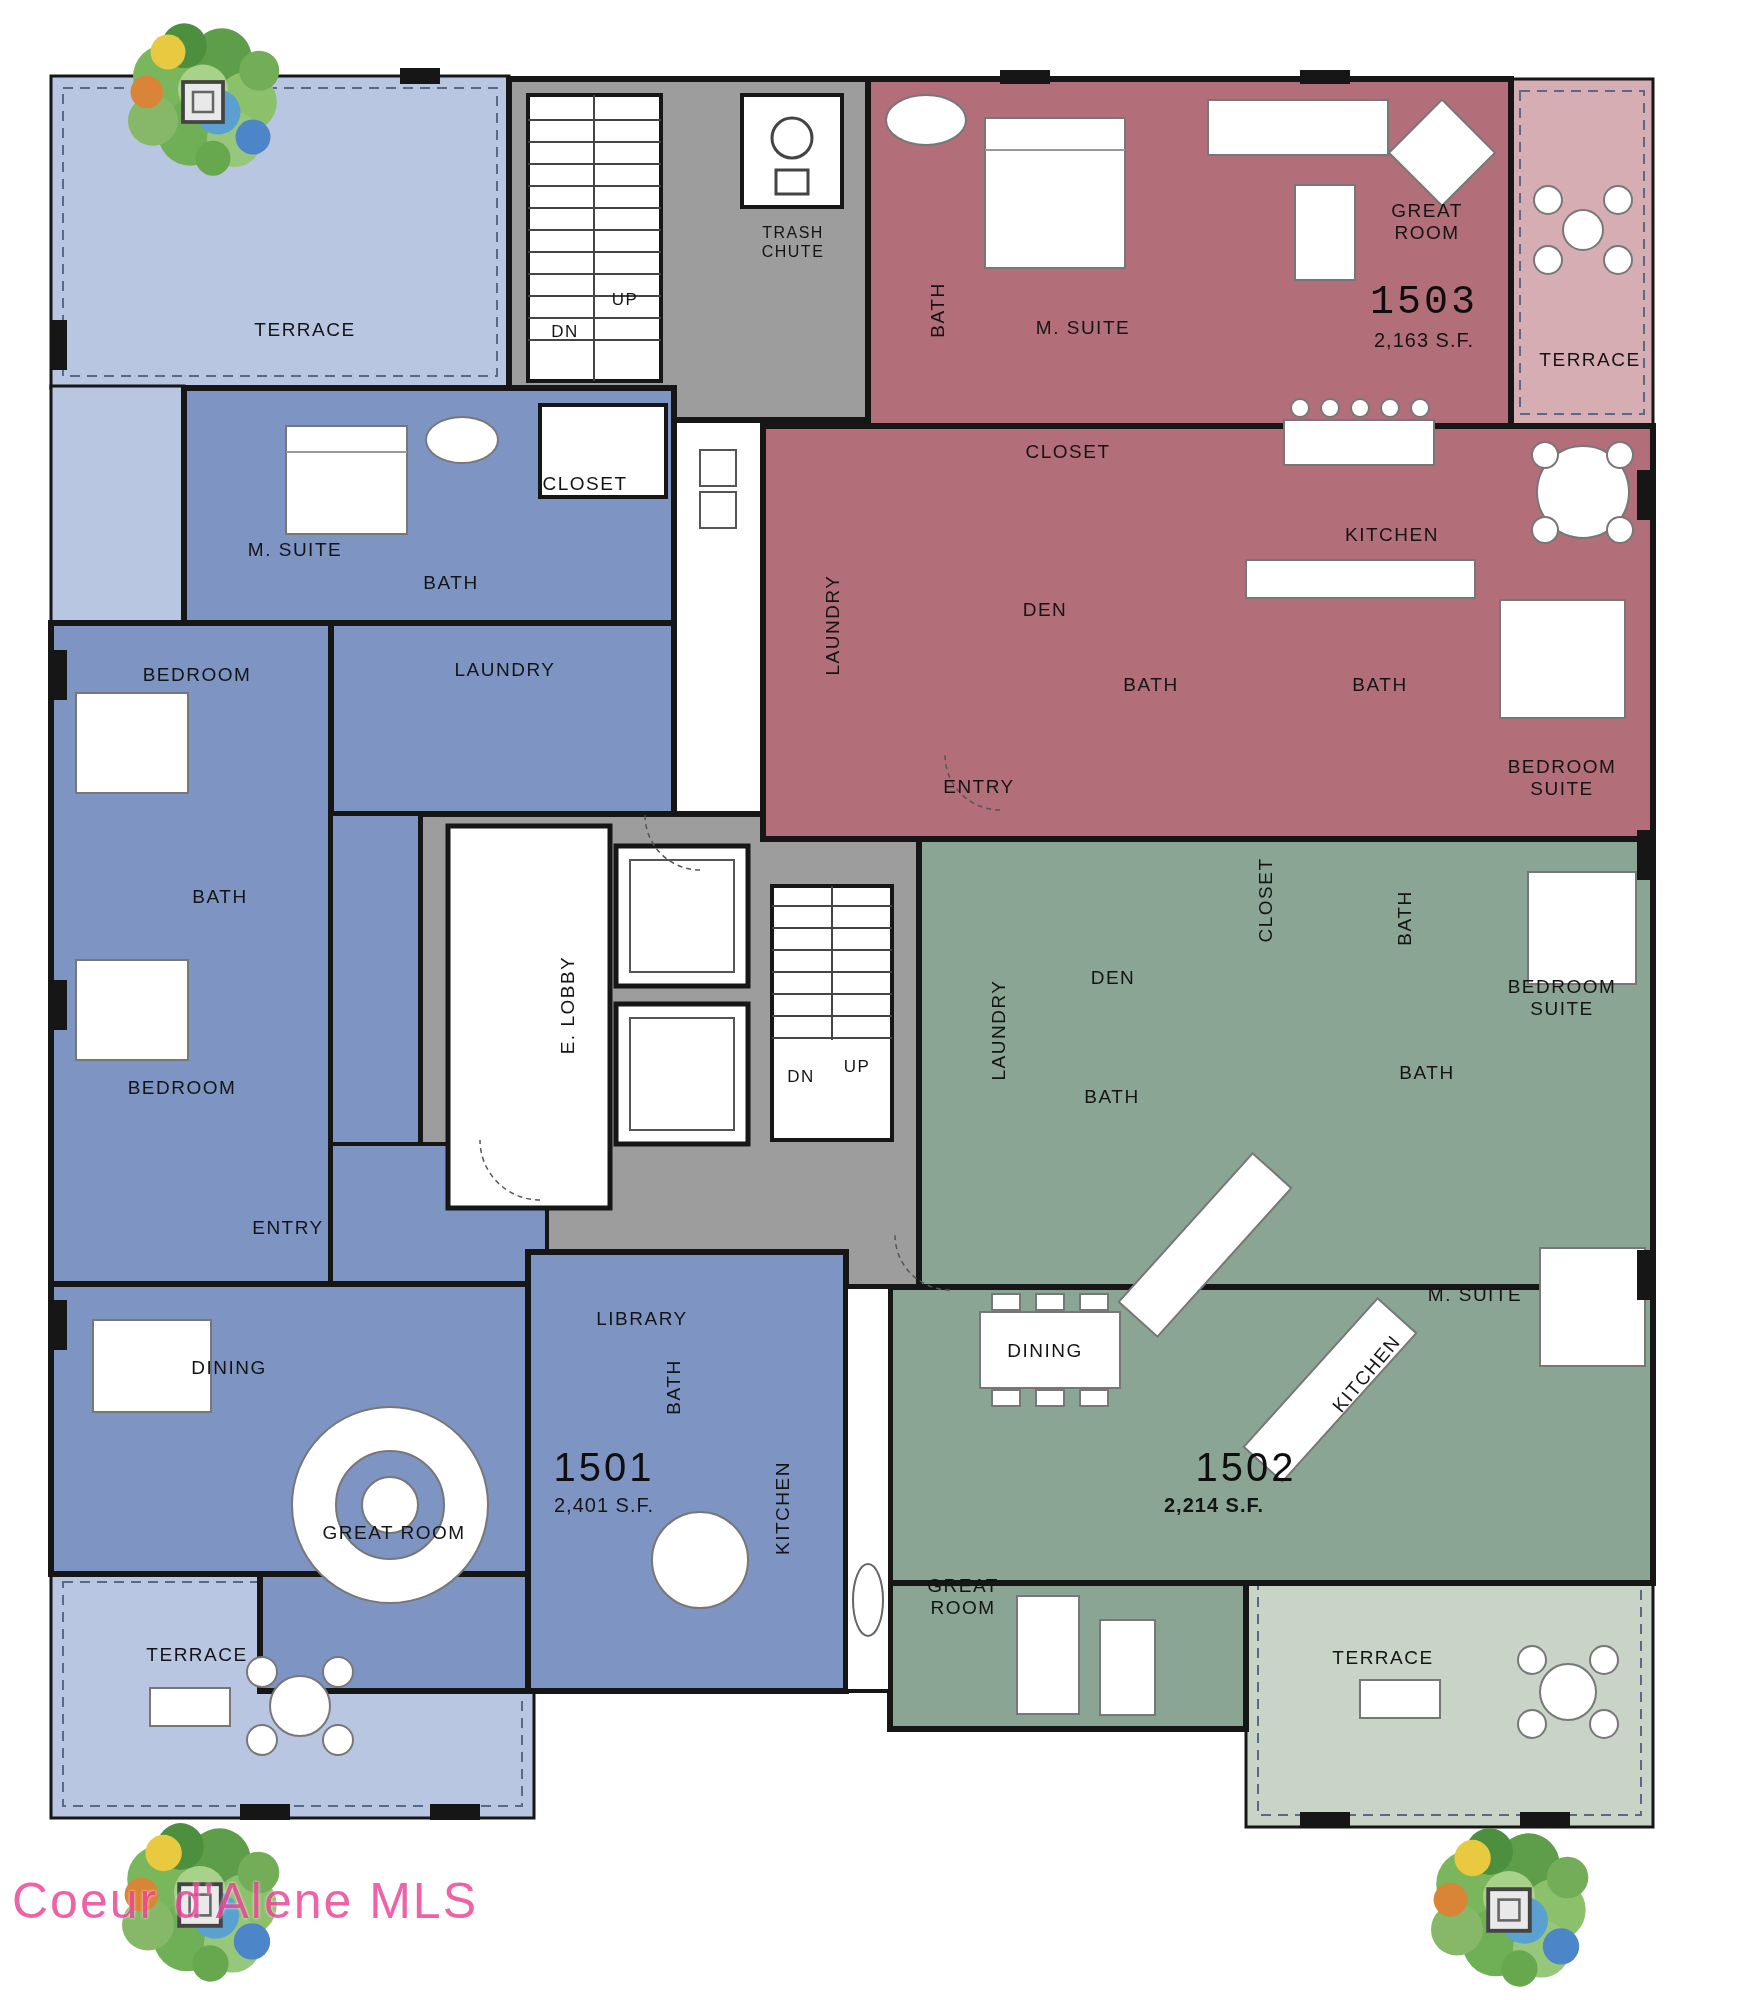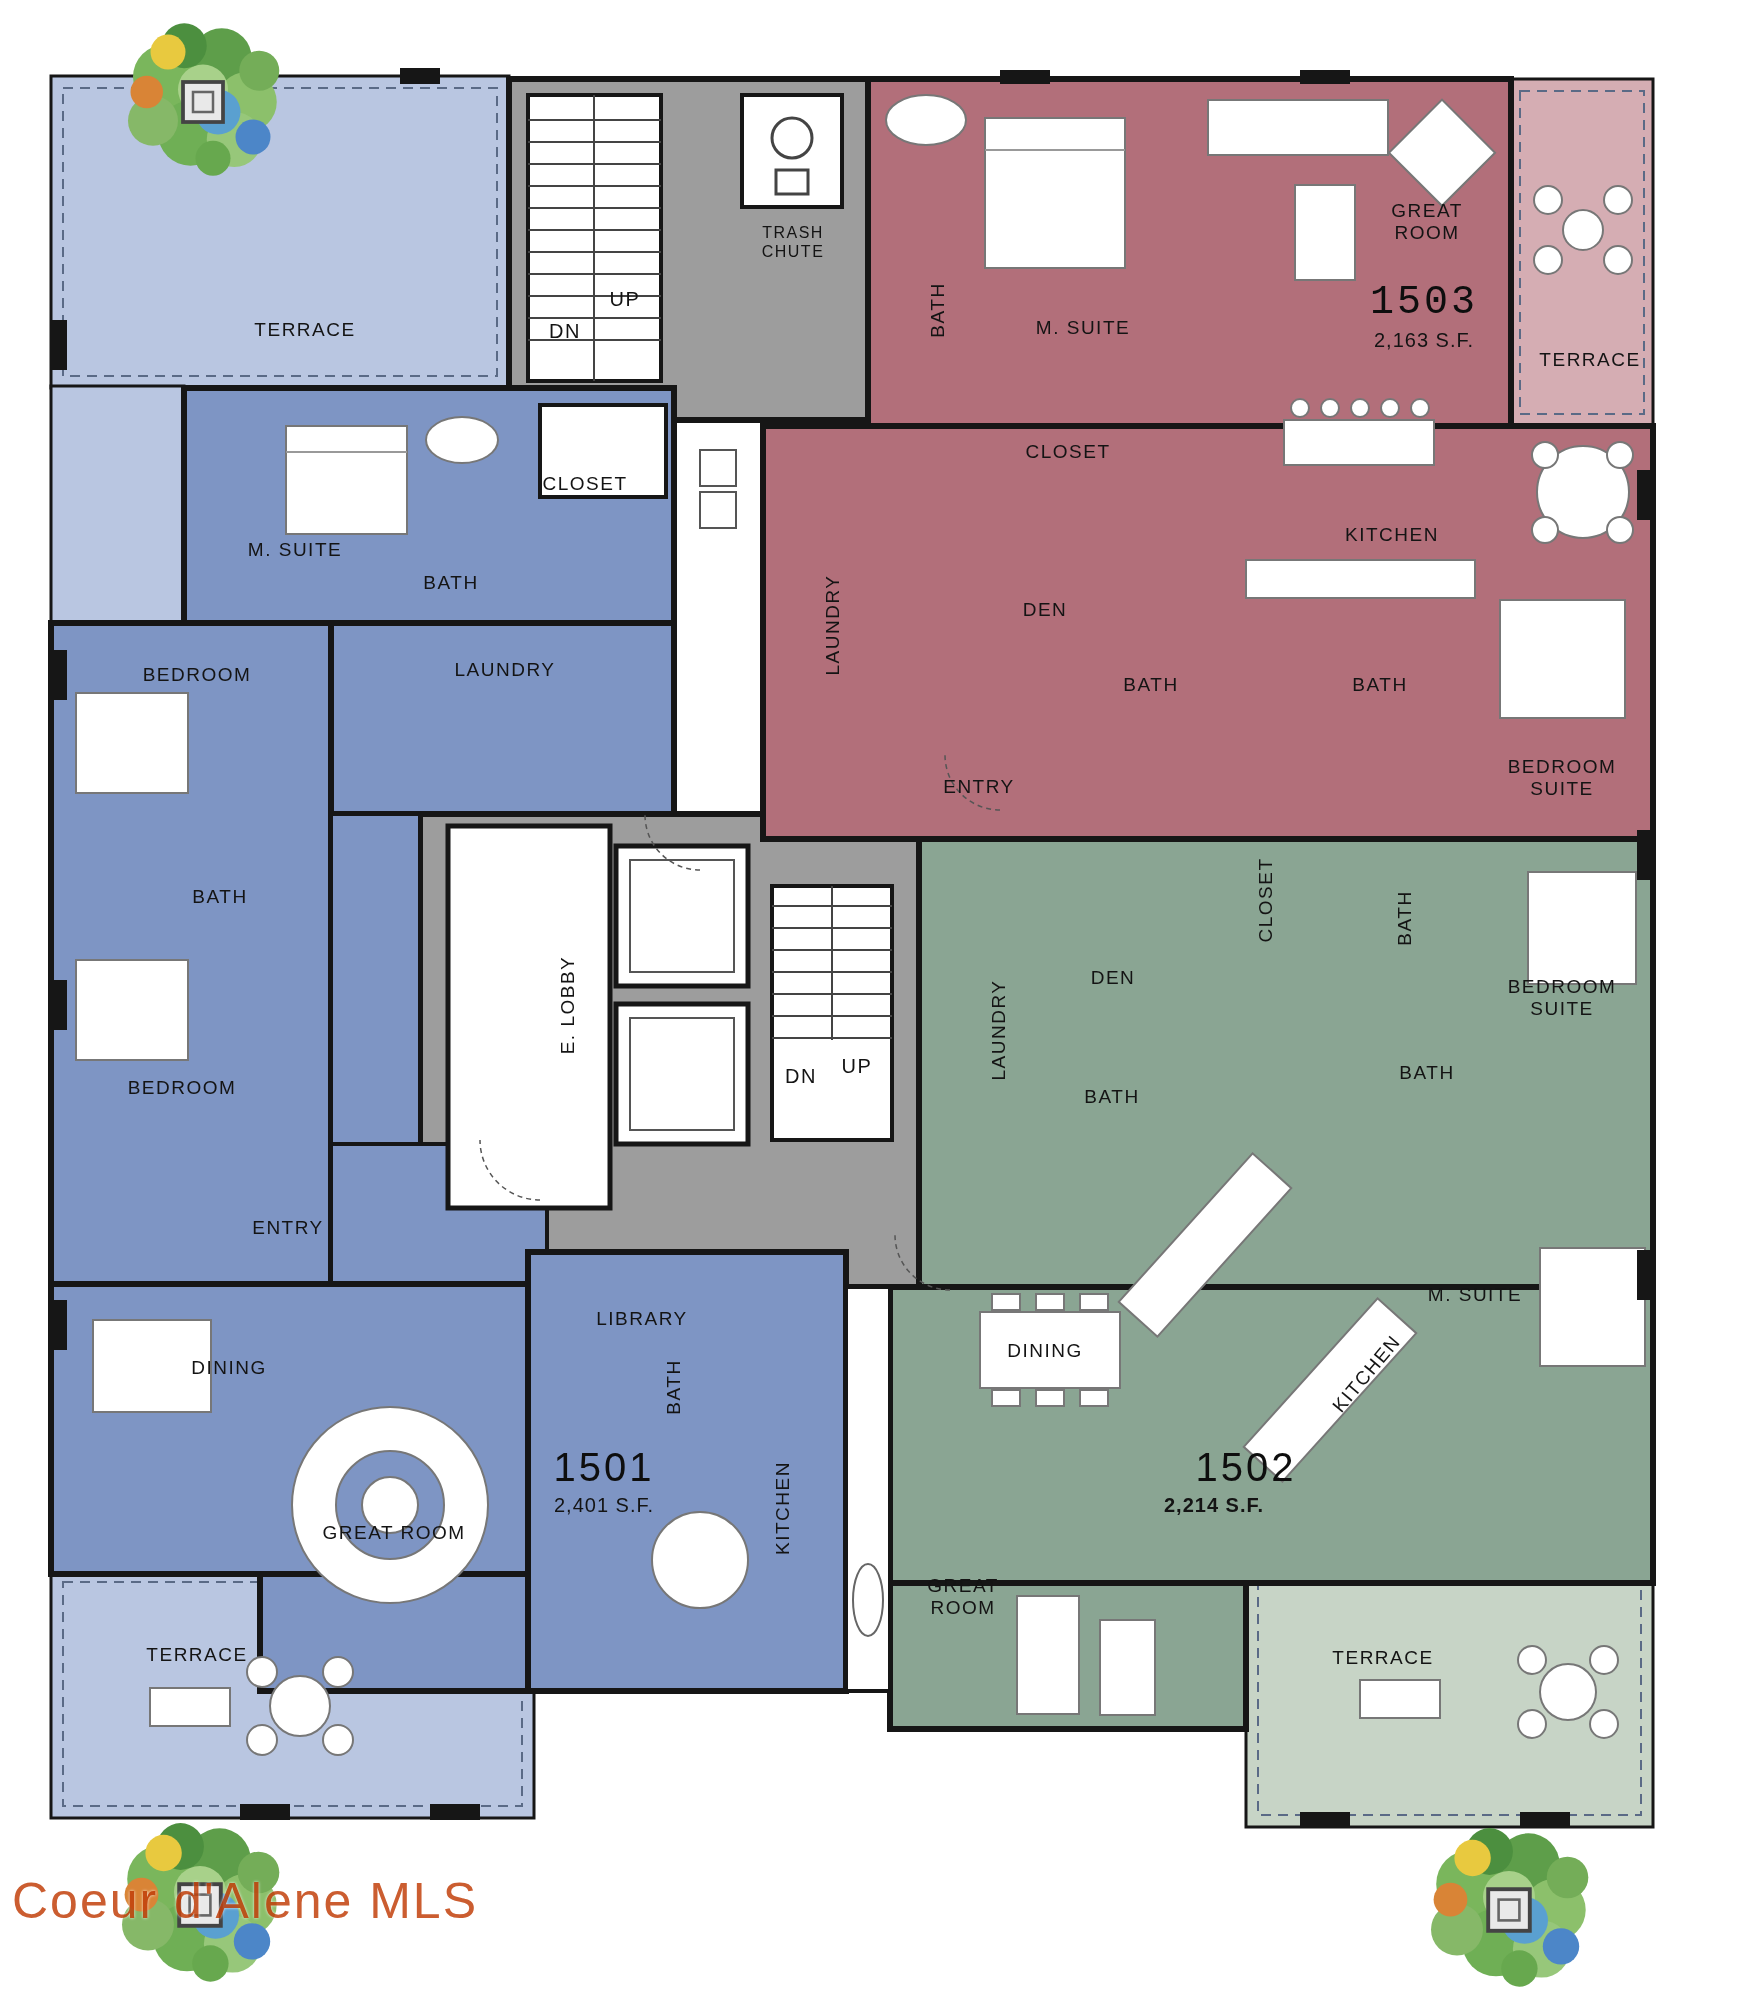--- a/index.html
+++ b/index.html
@@ -4,22 +4,22 @@
 <style>
   html,body{margin:0;padding:0;background:#ffffff;}
   #plan{position:relative;width:1737px;height:2000px;background:#ffffff;overflow:hidden;
         font-family:"Liberation Sans",sans-serif;}
   #plan svg{position:absolute;left:0;top:0;z-index:1;}
   #labels{position:absolute;left:0;top:0;width:100%;height:100%;z-index:5;pointer-events:none;}
   .label{position:absolute;transform:translate(-50%,-50%);color:#141414;font-size:19px;
          letter-spacing:1.5px;text-align:center;white-space:pre-line;line-height:1.18;}
   .label.num{font-size:40px;letter-spacing:3px;color:#0e0e0e;}
   .label.sf{font-size:20px;letter-spacing:1px;}
-  .label.small{font-size:20px;}
-  .watermark{position:absolute;left:12px;top:1872px;z-index:6;font-size:50px;color:#c2410c;
+  .label.small{font-size:17px;}
+  .watermark{position:absolute;left:12px;top:1872px;z-index:6;font-size:50px;color:#ec4899;
              opacity:.85;letter-spacing:2px;text-shadow:0 0 3px #ffffff;}
 </style>
 </head>
 <body>
 
 <div id="plan">
 
 <svg width="1737" height="2000" viewBox="0 0 1737 2000">
   <defs>
     <g id="tree">

